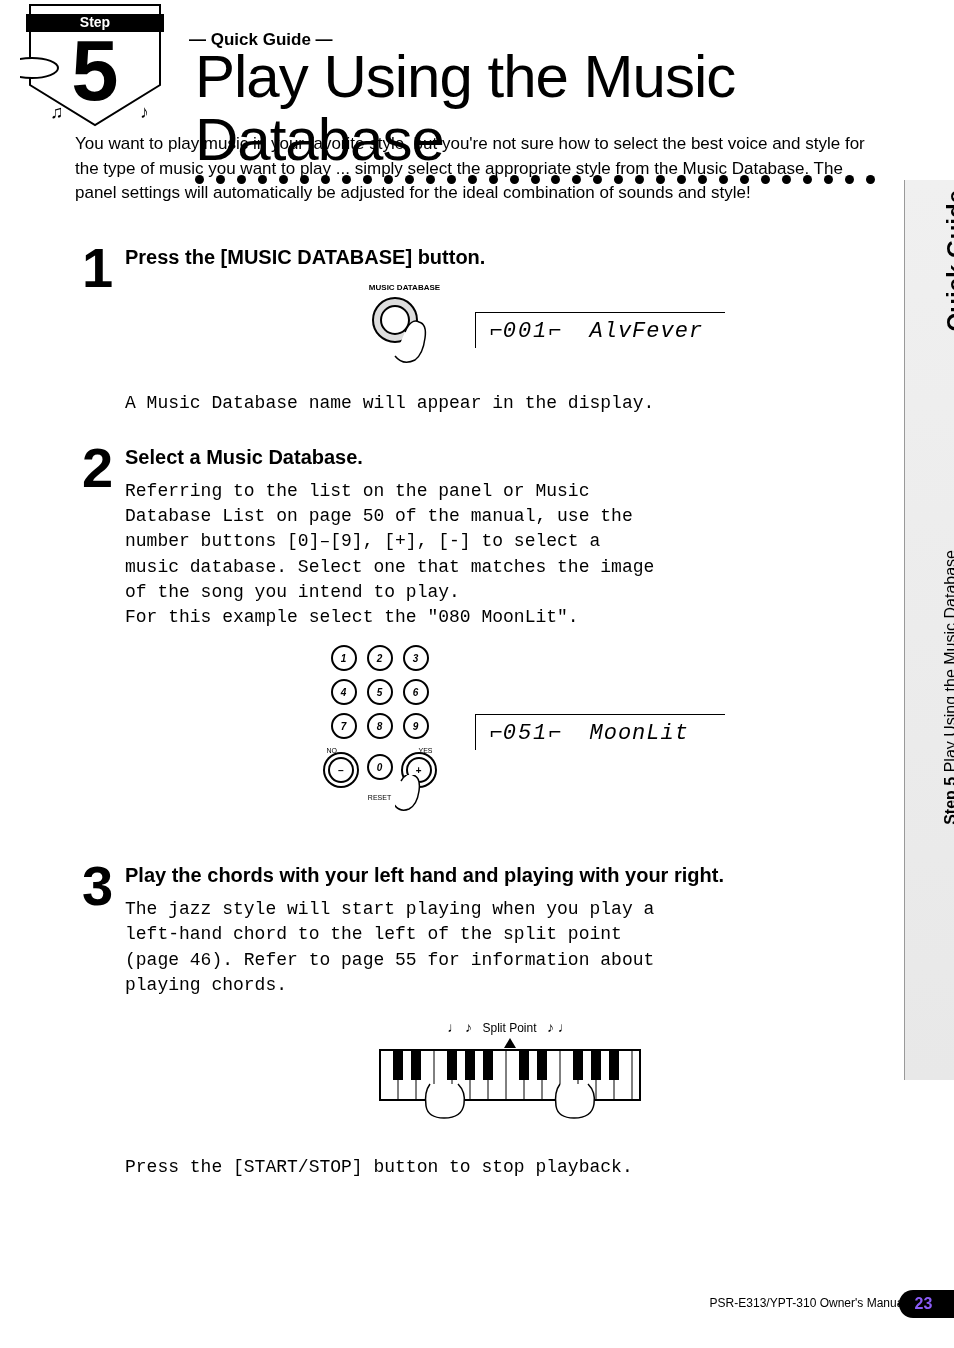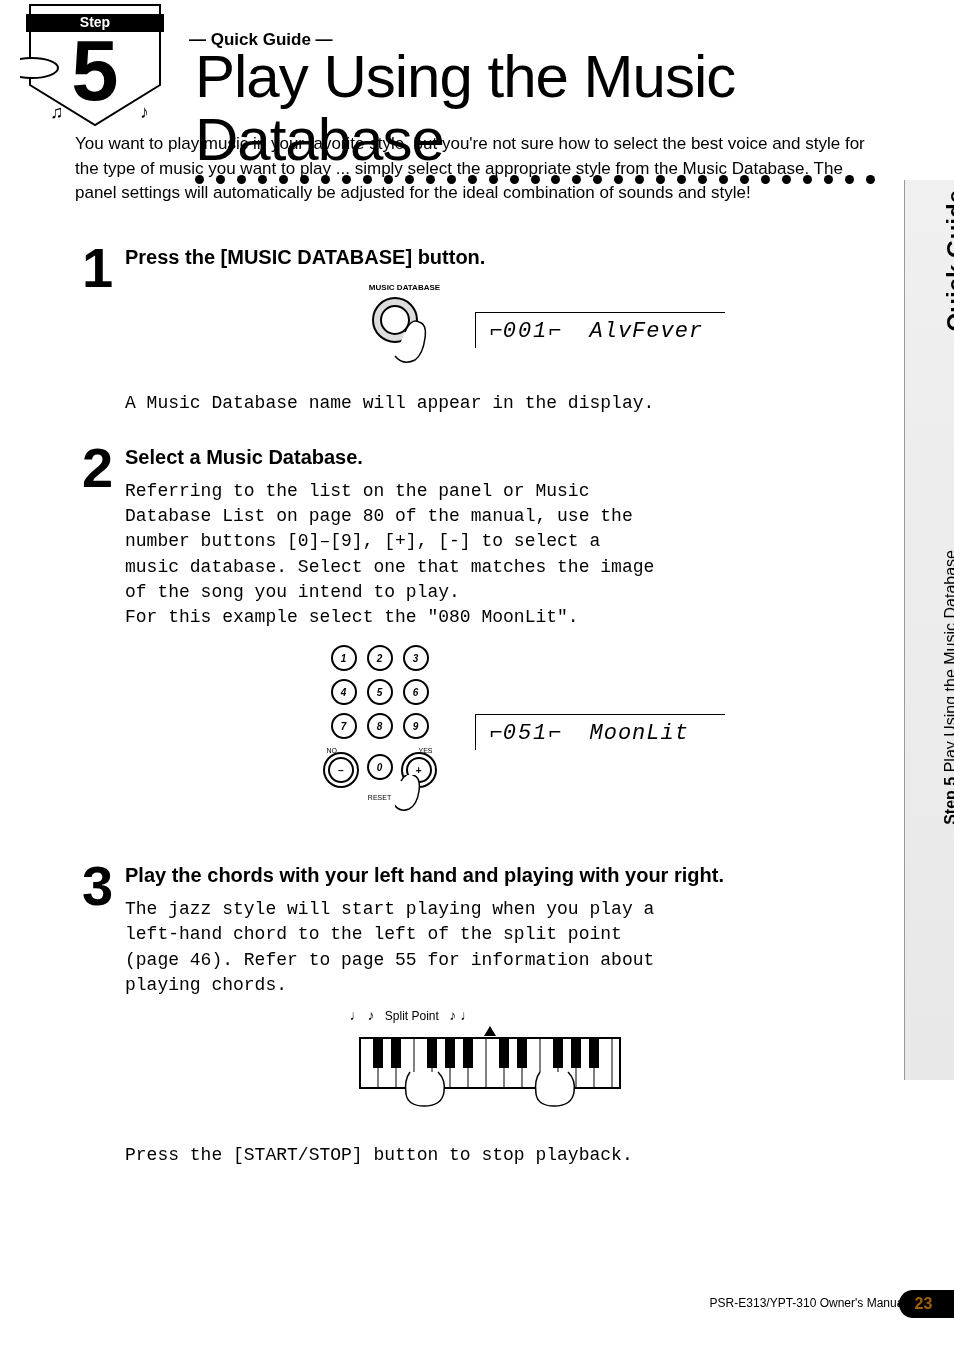--- a/index.html
+++ b/index.html
@@ -139,21 +139,21 @@
     width: 26px; height: 26px; border: 2px solid #000; border-radius: 50%;
     display:flex;align-items:center;justify-content:center;
     font-size: 10px; font-weight:bold; font-style:italic;
     background:#fff;
   }
   .kbtn.double { box-shadow: 0 0 0 3px #fff, 0 0 0 5px #000; margin:3px;}
   .keypad .labels{font-size:7px;display:flex;justify-content:space-between;padding:0 2px;}
   .reset-lbl{font-size:7px;text-align:center;}
 
   
-  .kbd-illus { margin: 8px auto 25px; width: 320px; text-align:left; }
+  .kbd-illus { margin: 20px auto 25px; width: 320px; text-align:center; }
   .kbd-illus .sp-label { font-size: 12px; }
 
   
   .side-tab {
     position: absolute;
     right: 0;
     top: 180px;
     width: 50px;
     height: 900px;
     background: linear-gradient(to bottom, #f0f0f0 0%, #e8e8e8 100%);
@@ -189,21 +189,21 @@
     font-size: 12px;
   }
   .pagenum {
     position: absolute;
     bottom: 30px;
     right: 0;
     width: 55px;
     height: 28px;
     background: #000;
     border-radius: 14px 0 0 14px;
-    color:#a16207;
+    color:#8b5cf6;
     font-weight:bold;
     font-size:16px;
     display:flex;align-items:center;justify-content:center;
     padding-right:6px;
   }
   .pagenum::before{
     content:"";
     position:absolute;left:-8px;top:50%;transform:translateY(-50%);
     border:6px solid transparent;border-right-color:#000;
   }
@@ -297,21 +297,21 @@
         </div>
 
         <p class="step-text subtext">A Music Database name will appear in the display.</p>
       </div>
     </div>
 
     <div class="step">
       <div class="step-num">2</div>
       <div class="step-body">
         <div class="step-heading">Select a Music Database.</div>
-        <p class="step-text">Referring to the list on the panel or Music Database List on page 80 of the manual, use the number buttons [0]–[9], [+], [-] to select a music database. Select one that matches the image of the song you intend to play.</p>
+        <p class="step-text">Referring to the list on the panel or Music Database List on page 50 of the manual, use the number buttons [0]–[9], [+], [-] to select a music database. Select one that matches the image of the song you intend to play.</p>
         <p class="step-text">For this example select the "080 MoonLit".</p>
 
         <div class="illus-row">
           <div class="keypad">
             <div class="krow">
               <div class="kbtn">1</div>
               <div class="kbtn">2</div>
               <div class="kbtn">3</div>
             </div>
             <div class="krow">

